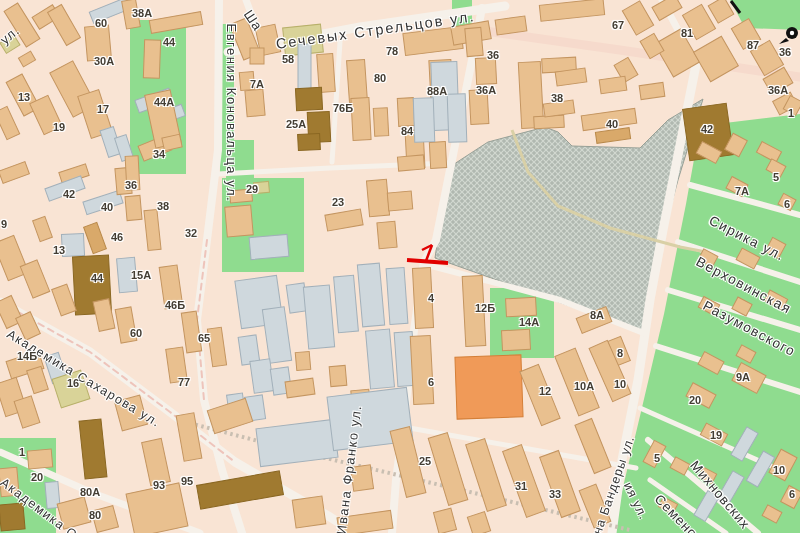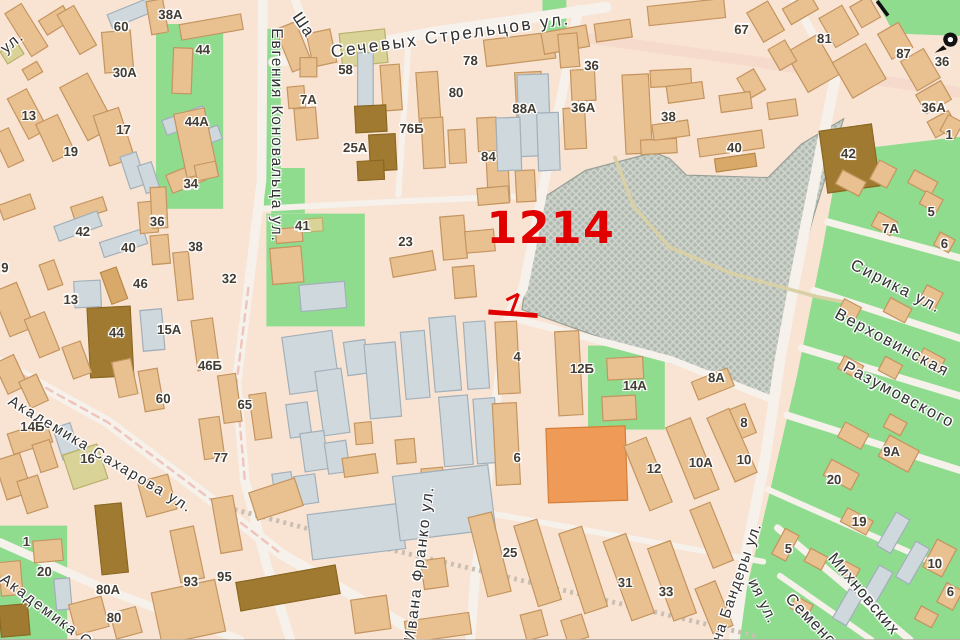--- a/index.html
+++ b/index.html
@@ -325,21 +325,21 @@
       <div class="lbl lbl-num" style="left: 191px; top: 233px;">32</div>
       <div class="lbl lbl-num" style="left: 117px; top: 237px;">46</div>
       <div class="lbl lbl-num" style="left: 59px; top: 250px;">13</div>
       <div class="lbl lbl-num" style="left: 97px; top: 278px;">44</div>
       <div class="lbl lbl-num" style="left: 141px; top: 275px;">15А</div>
       <div class="lbl lbl-num" style="left: 175px; top: 305px;">46Б</div>
       <div class="lbl lbl-num" style="left: 136px; top: 333px;">60</div>
       <div class="lbl lbl-num" style="left: 204px; top: 338px;">65</div>
       <div class="lbl lbl-num" style="left: 4px; top: 224px;">9</div>
       <div class="lbl lbl-num" style="left: 27px; top: 356px;">14Б</div>
-      <div class="lbl lbl-num" style="left: 252px; top: 189px;">41</div>
+      <div class="lbl lbl-num" style="left: 252px; top: 189px;">29</div>
       <div class="lbl lbl-num" style="left: 338px; top: 202px;">23</div>
       <div class="lbl lbl-num" style="left: 73px; top: 383px;">16</div>
       <div class="lbl lbl-num" style="left: 184px; top: 382px;">77</div>
       <div class="lbl lbl-num" style="left: 22px; top: 452px;">1</div>
       <div class="lbl lbl-num" style="left: 37px; top: 477px;">20</div>
       <div class="lbl lbl-num" style="left: 90px; top: 448px; margin-top: 44px;">80А</div>
       <div class="lbl lbl-num" style="left: 187px; top: 455px; margin-top: 26px;">95</div>
       <div class="lbl lbl-num" style="left: 159px; top: 485px;">93</div>
       <div class="lbl lbl-num" style="left: 95px; top: 515px;">80</div>
       <div class="lbl lbl-num" style="left: 431px; top: 298px;">4</div>
@@ -358,14 +358,13 @@
       <div class="lbl lbl-num" style="left: 742px; top: 191px;">7А</div>
       <div class="lbl lbl-num" style="left: 787px; top: 204px;">6</div>
       <div class="lbl lbl-num" style="left: 743px; top: 377px;">9А</div>
       <div class="lbl lbl-num" style="left: 695px; top: 400px;">20</div>
       <div class="lbl lbl-num" style="left: 716px; top: 435px;">19</div>
       <div class="lbl lbl-num" style="left: 657px; top: 458px;">5</div>
       <div class="lbl lbl-num" style="left: 779px; top: 470px;">10</div>
       <div class="lbl lbl-num" style="left: 792px; top: 494px;">6</div>
     </div>
 
-  <div id="callout" style="left: 459px; top: 190px; color: rgb(225, 0, 0);">1214</div>
 </div>
 
 </body></html>

